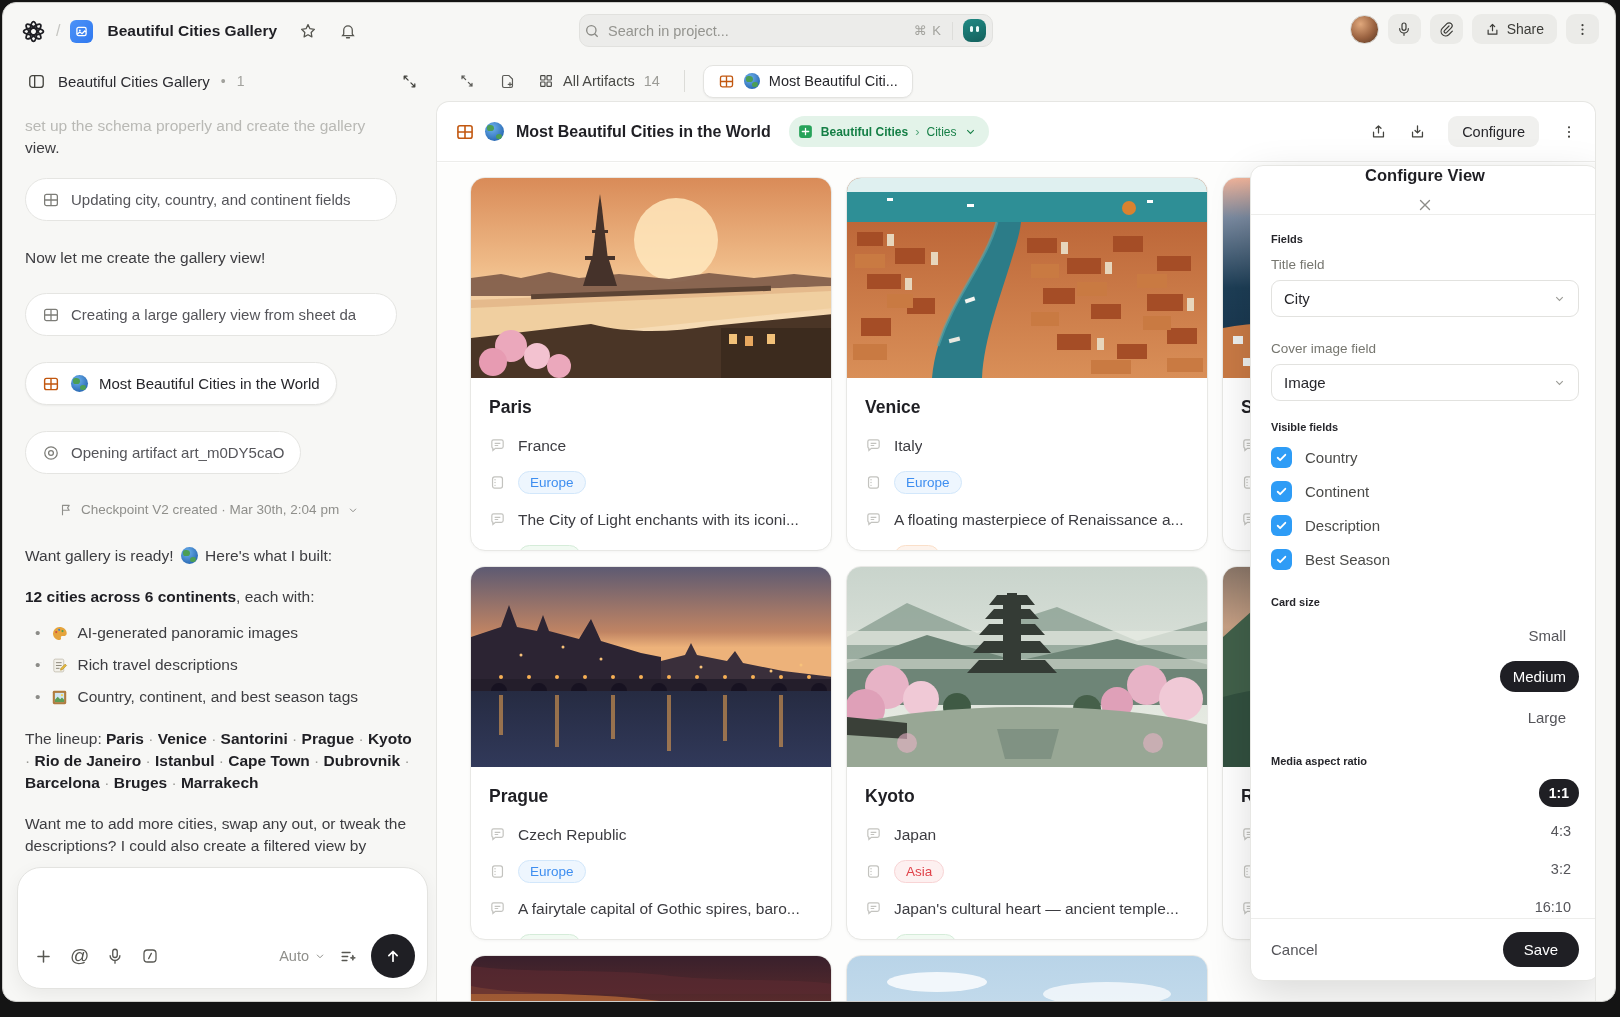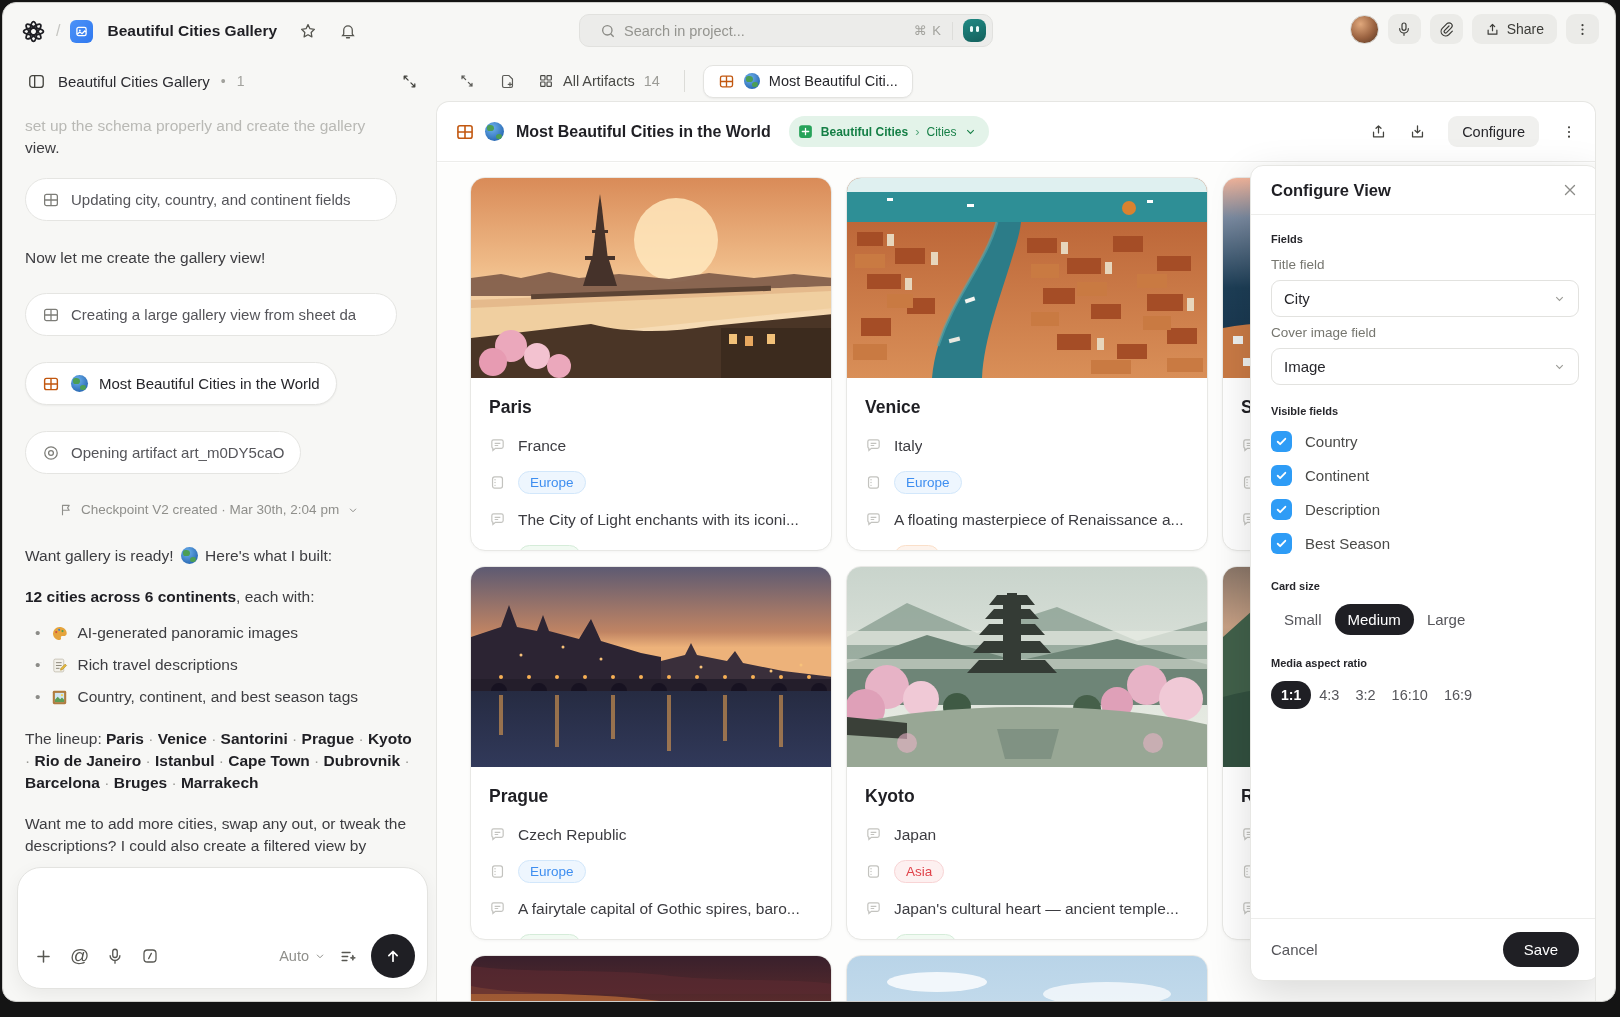--- a/index.html
+++ b/index.html
@@ -6,21 +6,21 @@
   html,body { width:1620px; height:1017px; background:#141414; font-family:"Liberation Sans", sans-serif; overflow:hidden; }
   .window { position:absolute; left:2px; top:2px; width:1614px; height:1000px; background:#f7f7f5; border:1px solid #cfcfcc; border-radius:14px; overflow:hidden; }
 
   
   .topbar { position:absolute; left:0; top:0; width:100%; height:56px; display:flex; align-items:center; }
   .tb-left { display:flex; align-items:center; gap:10px; padding-left:18px; }
   .slash { color:#c6c6c2; font-size:16px; }
   .app-ico { width:23px; height:23px; border-radius:6px; background:linear-gradient(135deg,#4d93f8,#2f78ef); display:flex; align-items:center; justify-content:center; }
   .proj-title { font-size:15.5px; font-weight:700; color:#1f1f24; margin:0 6px 0 4px; }
   .tb-icon-btn { width:30px; height:30px; display:flex; align-items:center; justify-content:center; color:#55554f; border-radius:8px; }
-  .search-pill { position:absolute; left:576px; top:11px; width:414px; height:33px; background:#ececea; border:1px solid #e1e1de; border-radius:10px; display:flex; align-items:center; padding:0 6px 0 20px; }
+  .search-pill { position:absolute; left:576px; top:11px; width:414px; height:33px; background:#ececea; border:1px solid #e1e1de; border-radius:10px; display:flex; align-items:center; padding:0 6px 0 4px; }
   .search-pill .ph { color:#94948f; font-size:14.5px; margin-left:8px; flex:1; }
   .kbd { color:#a3a39e; font-size:13px; letter-spacing:1px; }
   .sdiv { width:1px; height:18px; background:#dddddA; margin:0 10px; }
   .mascot { width:23px; height:23px; border-radius:8px; background:linear-gradient(160deg,#1f8a84,#14605c); position:relative; }
   .mascot:before, .mascot:after { content:""; position:absolute; top:7px; width:3px; height:6px; border-radius:2px; background:#eafaf8; }
   .mascot:before{ left:7px; } .mascot:after{ left:13px; }
   .tb-right { position:absolute; right:16px; top:11px; display:flex; align-items:center; gap:9px; }
   .avatar { width:29px; height:29px; border-radius:50%; background:radial-gradient(circle at 35% 30%, #e0a87c, #9a6240 55%, #53331f); border:1px solid #d8d8d4; }
   .chip-btn { height:30px; min-width:33px; padding:0 8px; border-radius:9px; background:#ebebe8; display:flex; align-items:center; justify-content:center; gap:7px; color:#3c3c38; font-size:14px; }
   .chip-btn.share { padding:0 13px; font-weight:500; }
@@ -78,30 +78,30 @@
   .frow .txt { color:#3c3c41; font-size:15.5px; white-space:nowrap; overflow:hidden; }
   .fico { color:#c3c3bf; flex:none; display:flex; }
   .tag { font-size:13.5px; font-weight:500; padding:3px 11px; border-radius:12px; border:1px solid; white-space:nowrap; }
   .tag-blue   { color:#3e8ef0; background:#eef6fe; border-color:#d2e7fb; }
   .tag-green  { color:#3f9b53; background:#f1faf2; border-color:#d5ecd9; }
   .tag-orange { color:#e8702a; background:#fdf3ec; border-color:#fadfc9; }
   .tag-red    { color:#e0434a; background:#fdf0f0; border-color:#f8d4d5; }
 
   
   .panel { position:absolute; left:1246px; top:161px; width:350px; height:816px; background:#fff; border:1px solid #e7e7e4; border-radius:13px; box-shadow:0 14px 44px rgba(0,0,0,.14); z-index:20; }
-  .pnl-head { height:49px; display:flex; align-items:center; justify-content:space-between; padding:0 20px; border-bottom:1px solid #ededeb; }
+  .pnl-head { height:49px; display:flex; align-items:center; justify-content:space-between; padding:0 20px; border-bottom:1px solid #ededeb;flex-direction:column; }
   .pnl-title { font-size:16.5px; font-weight:700; color:#1f1f24; }
   .pnl-body { padding:18px 20px; }
   .sec-label { font-size:11px; font-weight:700; color:#26262b; margin-bottom:12px; }
   .fld-label { font-size:13.5px; color:#76766f; margin-bottom:8px; }
-  .select { height:37px; border:1px solid #e2e2df; border-radius:9px; display:flex; align-items:center; padding:0 12px; font-size:15px; color:#26262b; justify-content:space-between; margin-bottom:8px; }
+  .select { height:37px; border:1px solid #e2e2df; border-radius:9px; display:flex; align-items:center; padding:0 12px; font-size:15px; color:#26262b; justify-content:space-between; margin-bottom:24px; }
   .chk-row { display:flex; align-items:center; gap:13px; margin-bottom:13px; }
   .chk { width:21px; height:21px; border-radius:6px; background:#2e9cf6; display:flex; align-items:center; justify-content:center; }
   .chk-lbl { font-size:15px; color:#4a4a48; }
-  .seg-row { display:flex; align-items:flex-end; gap:0; margin-bottom:6px; }
+  .seg-row { display:flex; align-items:flex-end; gap:10px; margin-bottom:6px;flex-direction:column; }
   .seg-item { font-size:15px; color:#55555a; padding:7px 13px; }
   .seg-item.sel { background:#1f1f24; color:#fff; border-radius:17px; font-weight:500; }
   .ratio-item { font-size:14.5px; color:#55555a; padding:6px 8px; }
   .ratio-item.sel { background:#1f1f24; color:#fff; border-radius:15px; padding:6px 10px; font-weight:600; font-size:14px; }
   .pnl-foot { position:absolute; left:0; right:0; bottom:0; height:62px; border-top:1px solid #ededeb; display:flex; align-items:center; justify-content:space-between; padding:0 20px; }
   .cancel { font-size:15px; color:#55555a; }
   .save { background:#1f1f24; color:#fff; font-size:15px; font-weight:500; padding:9px 21px; border-radius:19px; }
 
   .g-dot { width:17px; height:17px; border-radius:50%; background:radial-gradient(circle at 38% 32%, #6db2ef, #2f6fb8 70%); position:relative; overflow:hidden; flex:none; display:inline-block; vertical-align:-3px; }
   .g-dot:before { content:""; position:absolute; left:2px; top:3px; width:7px; height:6px; background:#4c9e55; border-radius:40% 60% 55% 45%; }

